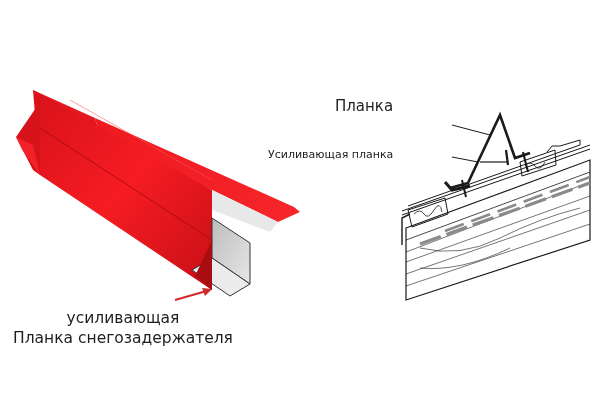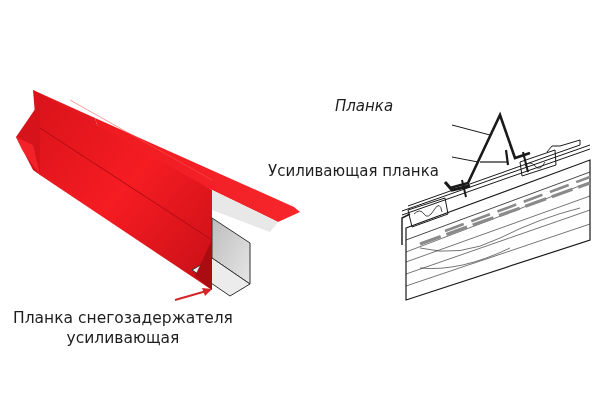--- a/index.html
+++ b/index.html
@@ -2,21 +2,21 @@
 <html><head>
   <meta charset="utf-8">
   <style>
     html, body { margin: 0; padding: 0; background: #ffffff; }
     body { width: 600px; height: 400px; position: relative; overflow: hidden;
            font-family: "DejaVu Sans", "Liberation Sans", sans-serif; color: #222; }
     .canvas { position: absolute; left: 0; top: 0; width: 600px; height: 400px; }
     .label { position: absolute; font-size: 15px; line-height: 18px; color: #1e1e1e; white-space: nowrap; }
     #left-caption { left: 8px; top: 308px; width: 230px; text-align: center; font-size: 15.5px; line-height: 20px; }
     #right-label-1 { left: 297px; top: 97px; text-align: right; width: 152px; font-size: 15px; line-height: 19px; }
-    #right-label-2 { left: 268px; top: 162px; font-size: 15px; }
+    #right-label-2 { left: 268px; top: 146px; font-size: 11px; }
   </style>
 </head>
 <body>
 
 <svg class="canvas" viewBox="0 0 600 400" xmlns="http://www.w3.org/2000/svg">
   <defs>
     <linearGradient id="redMain" x1="0" y1="0" x2="1" y2="1">
       <stop offset="0" stop-color="#d8121a"></stop>
       <stop offset="0.5" stop-color="#f51c22"></stop>
       <stop offset="1" stop-color="#c70f16"></stop>
@@ -88,20 +88,20 @@
     <line x1="406" y1="286" x2="590" y2="224" stroke-width="0.6"></line>
     <path d="M420,248 q40,10 80,-10 t80,-30" stroke-width="0.6"></path>
     <path d="M420,268 q40,4 90,-20" stroke-width="0.6"></path>
 
     <line x1="420" y1="244" x2="590" y2="183" stroke="#8a8a8a" stroke-width="3.2" stroke-dasharray="22,6"></line>
     <line x1="445" y1="231" x2="590" y2="177" stroke="#8a8a8a" stroke-width="2.6" stroke-dasharray="20,8"></line>
   </g>
 </svg>
 
 <div class="label" id="right-label-1">
-  <div style="text-align:left;padding-left:38px;font-style:italic;">Планка</div>
+  <div style="text-align:left;padding-left:38px;">Планка</div>
 </div>
 <div class="label" id="right-label-2">Усиливающая планка</div>
 
 <div class="label" id="left-caption">
+  <div>усиливающая</div>
   <div>Планка снегозадержателя</div>
-  <div>усиливающая</div>
 </div>
 
 </body></html>

